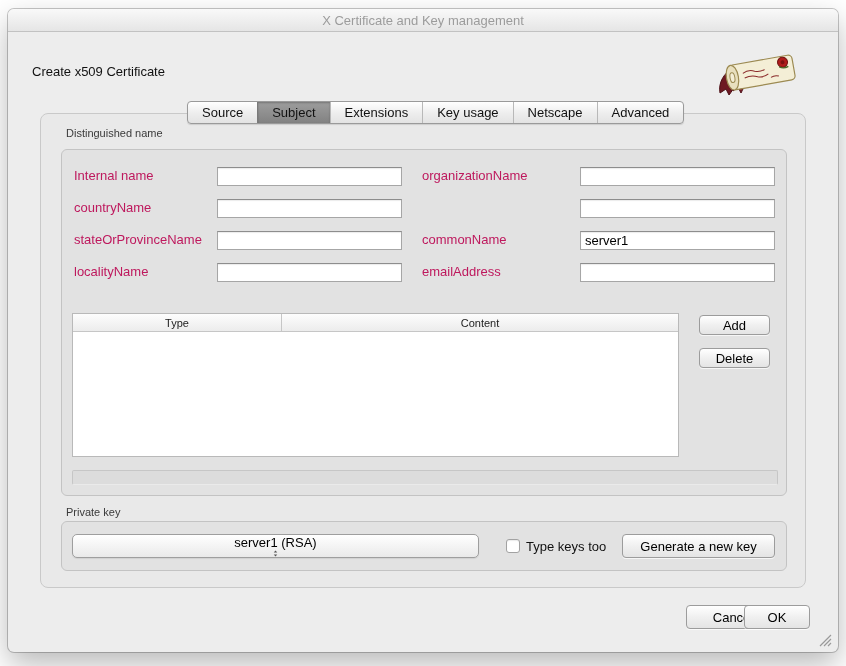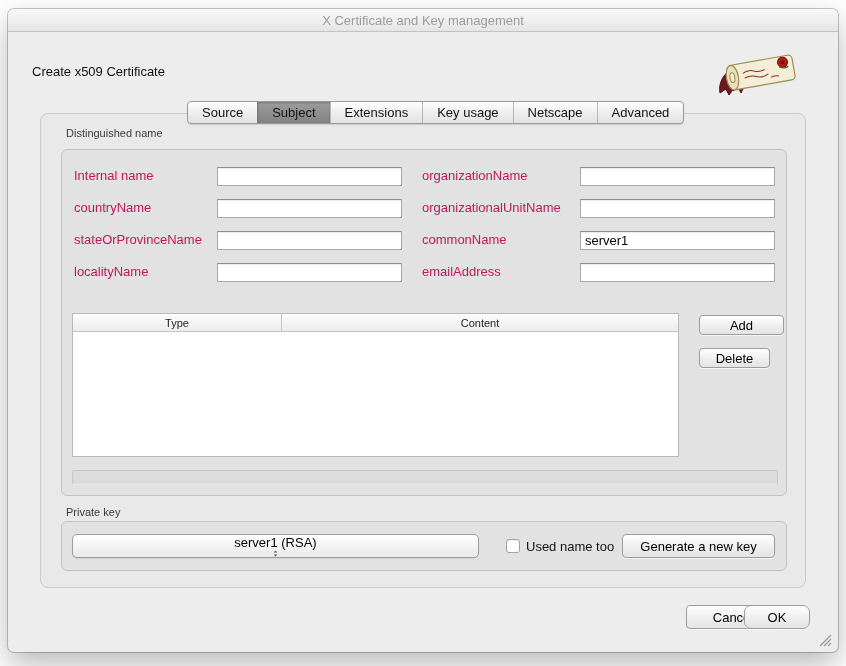--- a/index.html
+++ b/index.html
@@ -79,21 +79,21 @@
   .th-type { width:208px; } .th-content { flex:1; }
   .dn-table .tbody { height:124px; background:#fff; }
 
   .btn {
     position:absolute; display:flex; align-items:center; justify-content:center;
     background:linear-gradient(to bottom,#ffffff,#f0f0f0 50%,#e4e4e4);
     border:1px solid #9c9c9c; border-radius:4px;
     font-size:13px; color:#000; cursor:default;
     box-shadow:0 1px 0 rgba(255,255,255,.7);
   }
-  .add-btn    { left:637px; top:165px; width:85px; height:20px; }
+  .add-btn    { left:637px; top:165px; width:71px; height:20px; }
   .delete-btn { left:637px; top:198px; width:71px; height:20px; }
 
   .disabledbar {
     position:absolute; left:10px; top:320px; width:706px; height:15px;
     background:#dcdcdc; border:1px solid #c6c6c6; border-bottom-color:#eaeaea;
     border-radius:2px;
   }
 
   .combobox {
     position:absolute; left:10px; top:12px; width:407px; height:24px;
@@ -107,21 +107,21 @@
   .combobox .value { flex:1; }
   .checkboxrow { position:absolute; left:444px; top:12px; height:24px; display:flex; align-items:center; }
   .checkbox {
     width:14px; height:14px; background:#ffffff; border:1px solid #a2a2a2;
     border-radius:3px; box-shadow:inset 0 1px 1px rgba(0,0,0,.08); cursor:default;
   }
   .checkboxrow .cb-label { font-size:13px; color:#111; margin-left:6px; }
   .gen-btn { left:560px; top:12px; width:153px; height:24px; }
 
   .cancel-btn { left:678px; top:596px; width:94px; height:24px; }
-  .ok-btn     { left:736px; top:596px; width:66px; height:24px;border-radius:7px; }
+  .ok-btn     { left:736px; top:596px; width:66px; height:24px; }
 
   .grip { position:absolute; right:6px; bottom:5px; width:13px; height:13px; }
 </style>
 </head>
 <body>
 
 <div class="window">
 
   <div class="titlebar">
     <span class="title">X Certificate and Key management</span>
@@ -168,21 +168,20 @@
 
       <div class="fieldlabel" style="left:12px; top:81px;">stateOrProvinceName</div>
       <input class="textinput" style="left: 155px; top: 81px; width: 185px;" value="">
 
       <div class="fieldlabel" style="left:12px; top:113px;">localityName</div>
       <input class="textinput" style="left: 155px; top: 113px; width: 185px;" value="">
 
       <div class="fieldlabel" style="left:360px; top:17px;">organizationName</div>
       <input class="textinput" style="left: 518px; top: 17px; width: 195px;" value="">
 
-      <div class="fieldlabel" style="left:360px; top:49px;">organizationalUnitName</div>
       <input class="textinput" style="left: 518px; top: 49px; width: 195px;" value="">
 
       <div class="fieldlabel" style="left:360px; top:81px;">commonName</div>
       <input class="textinput" style="left: 518px; top: 81px; width: 195px;" value="server1">
 
       <div class="fieldlabel" style="left:360px; top:113px;">emailAddress</div>
       <input class="textinput" style="left: 518px; top: 113px; width: 195px;" value="">
 
       <div class="dn-table">
         <div class="thead">
@@ -203,21 +202,21 @@
     <div class="groupbox pk-group">
       <div class="combobox">
         <span class="value">server1 (RSA)</span>
         <svg width="9" height="14" viewBox="0 0 9 14">
           <path d="M4.5 1 L8 5 H1 Z" fill="#555"></path>
           <path d="M4.5 13 L1 9 H8 Z" fill="#555"></path>
         </svg>
       </div>
       <div class="checkboxrow">
         <div class="checkbox"></div>
-        <span class="cb-label">Used name too</span>
+        <span class="cb-label">Type keys too</span>
       </div>
       <div class="btn gen-btn">Generate a new key</div>
     </div>
 
   </div>
 
   <div class="btn cancel-btn">Cancel</div>
   <div class="btn ok-btn">OK</div>
 
   <svg class="grip" viewBox="0 0 13 13">

